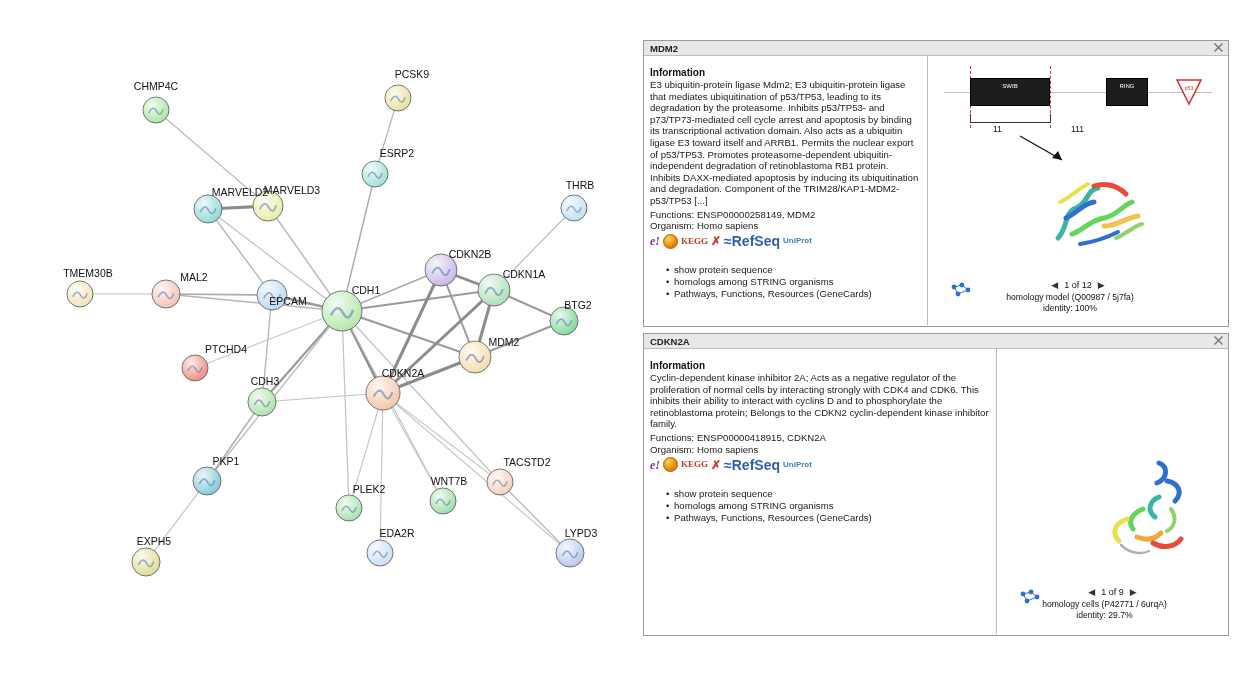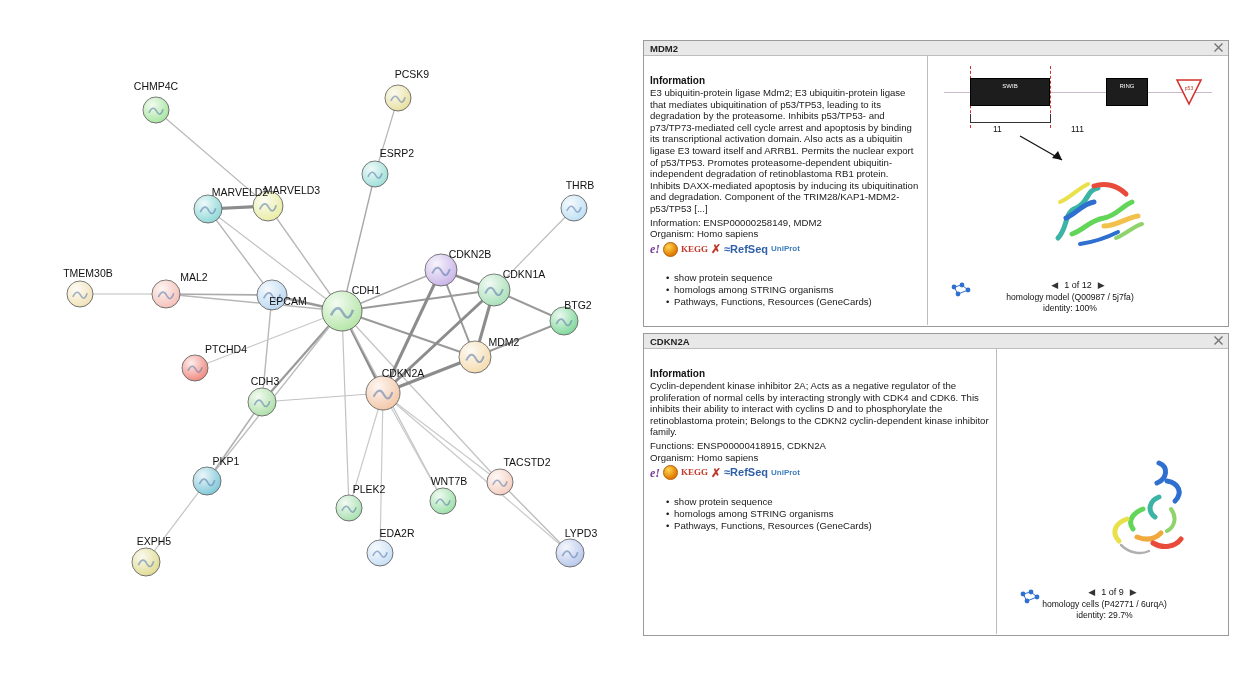--- a/index.html
+++ b/index.html
@@ -69,21 +69,21 @@
   }
   .info-col {
     width: 283px;
     padding: 3px 6px 4px 6px;
     box-sizing: border-box;
   }
   .info-heading {
     font-size: 10px;
     font-weight: bold;
     color: #111;
-    margin: 16px 0 1px 0;
+    margin: 8px 0 1px 0;
   }
   .info-desc {
     font-size: 9.6px;
     color: #1a1a1a;
     line-height: 11.6px;
     margin: 0 0 2px 0;
     text-align: left;
   }
   .info-line {
     font-size: 9.6px;
@@ -106,21 +106,21 @@
     line-height: 1;
   }
   .ic-ensembl { color: #7b3f9d; font-style: italic; font-size: 12px; font-family: "Liberation Serif", serif; }
   .ic-ncbi {
     width: 13px; height: 13px; border-radius: 50%;
     background: radial-gradient(circle at 35% 30%, #ffd54f, #e07b00 70%);
     border: 1px solid #b35c00;
   }
   .ic-kegg { color: #c0392b; font-size: 9px; font-family: "Liberation Serif", serif; }
   .ic-x { color: #c0392b; font-size: 12px; font-weight: bold; }
-  .ic-refseq { color: #2f5fa8; font-size: 11px; }
+  .ic-refseq { color: #2f5fa8; font-size: 14px; }
   .ic-uniprot { color: #3f7fbf; font-size: 8px; }
   .bullets {
     margin: 16px;
     padding: 0;
     list-style: none;
   }
   .bullets li {
     font-size: 9.6px;
     color: #1a1a1a;
     line-height: 12px;
@@ -434,21 +434,21 @@
         <svg width="11" height="11" viewBox="0 0 11 11">
           <line x1="1.5" y1="1.5" x2="9.5" y2="9.5" stroke="#777" stroke-width="1.4"></line>
           <line x1="9.5" y1="1.5" x2="1.5" y2="9.5" stroke="#777" stroke-width="1.4"></line>
         </svg>
       </div>
     </div>
     <div class="panel-body">
       <div class="info-col">
         <div class="info-heading">Information</div>
         <p class="info-desc">E3 ubiquitin-protein ligase Mdm2; E3 ubiquitin-protein ligase that mediates ubiquitination of p53/TP53, leading to its degradation by the proteasome. Inhibits p53/TP53- and p73/TP73-mediated cell cycle arrest and apoptosis by binding its transcriptional activation domain. Also acts as a ubiquitin ligase E3 toward itself and ARRB1. Permits the nuclear export of p53/TP53. Promotes proteasome-dependent ubiquitin-independent degradation of retinoblastoma RB1 protein. Inhibits DAXX-mediated apoptosis by inducing its ubiquitination and degradation. Component of the TRIM28/KAP1-MDM2-p53/TP53 [...]</p>
-        <div class="info-line">Information: ENSP00000258149, MDM2</div>
+        <div class="info-line">Functions: ENSP00000258149, MDM2</div>
         <div class="info-line">Organism: Homo sapiens</div>
         <div class="db-icons">
           <span class="db-ic ic-ensembl">e!</span>
           <span class="db-ic ic-ncbi"></span>
           <span class="db-ic ic-kegg">KEGG</span>
           <span class="db-ic ic-x">✗</span>
           <span class="db-ic ic-refseq">≈RefSeq</span>
           <span class="db-ic ic-uniprot">UniProt</span>
         </div>
         <ul class="bullets">

